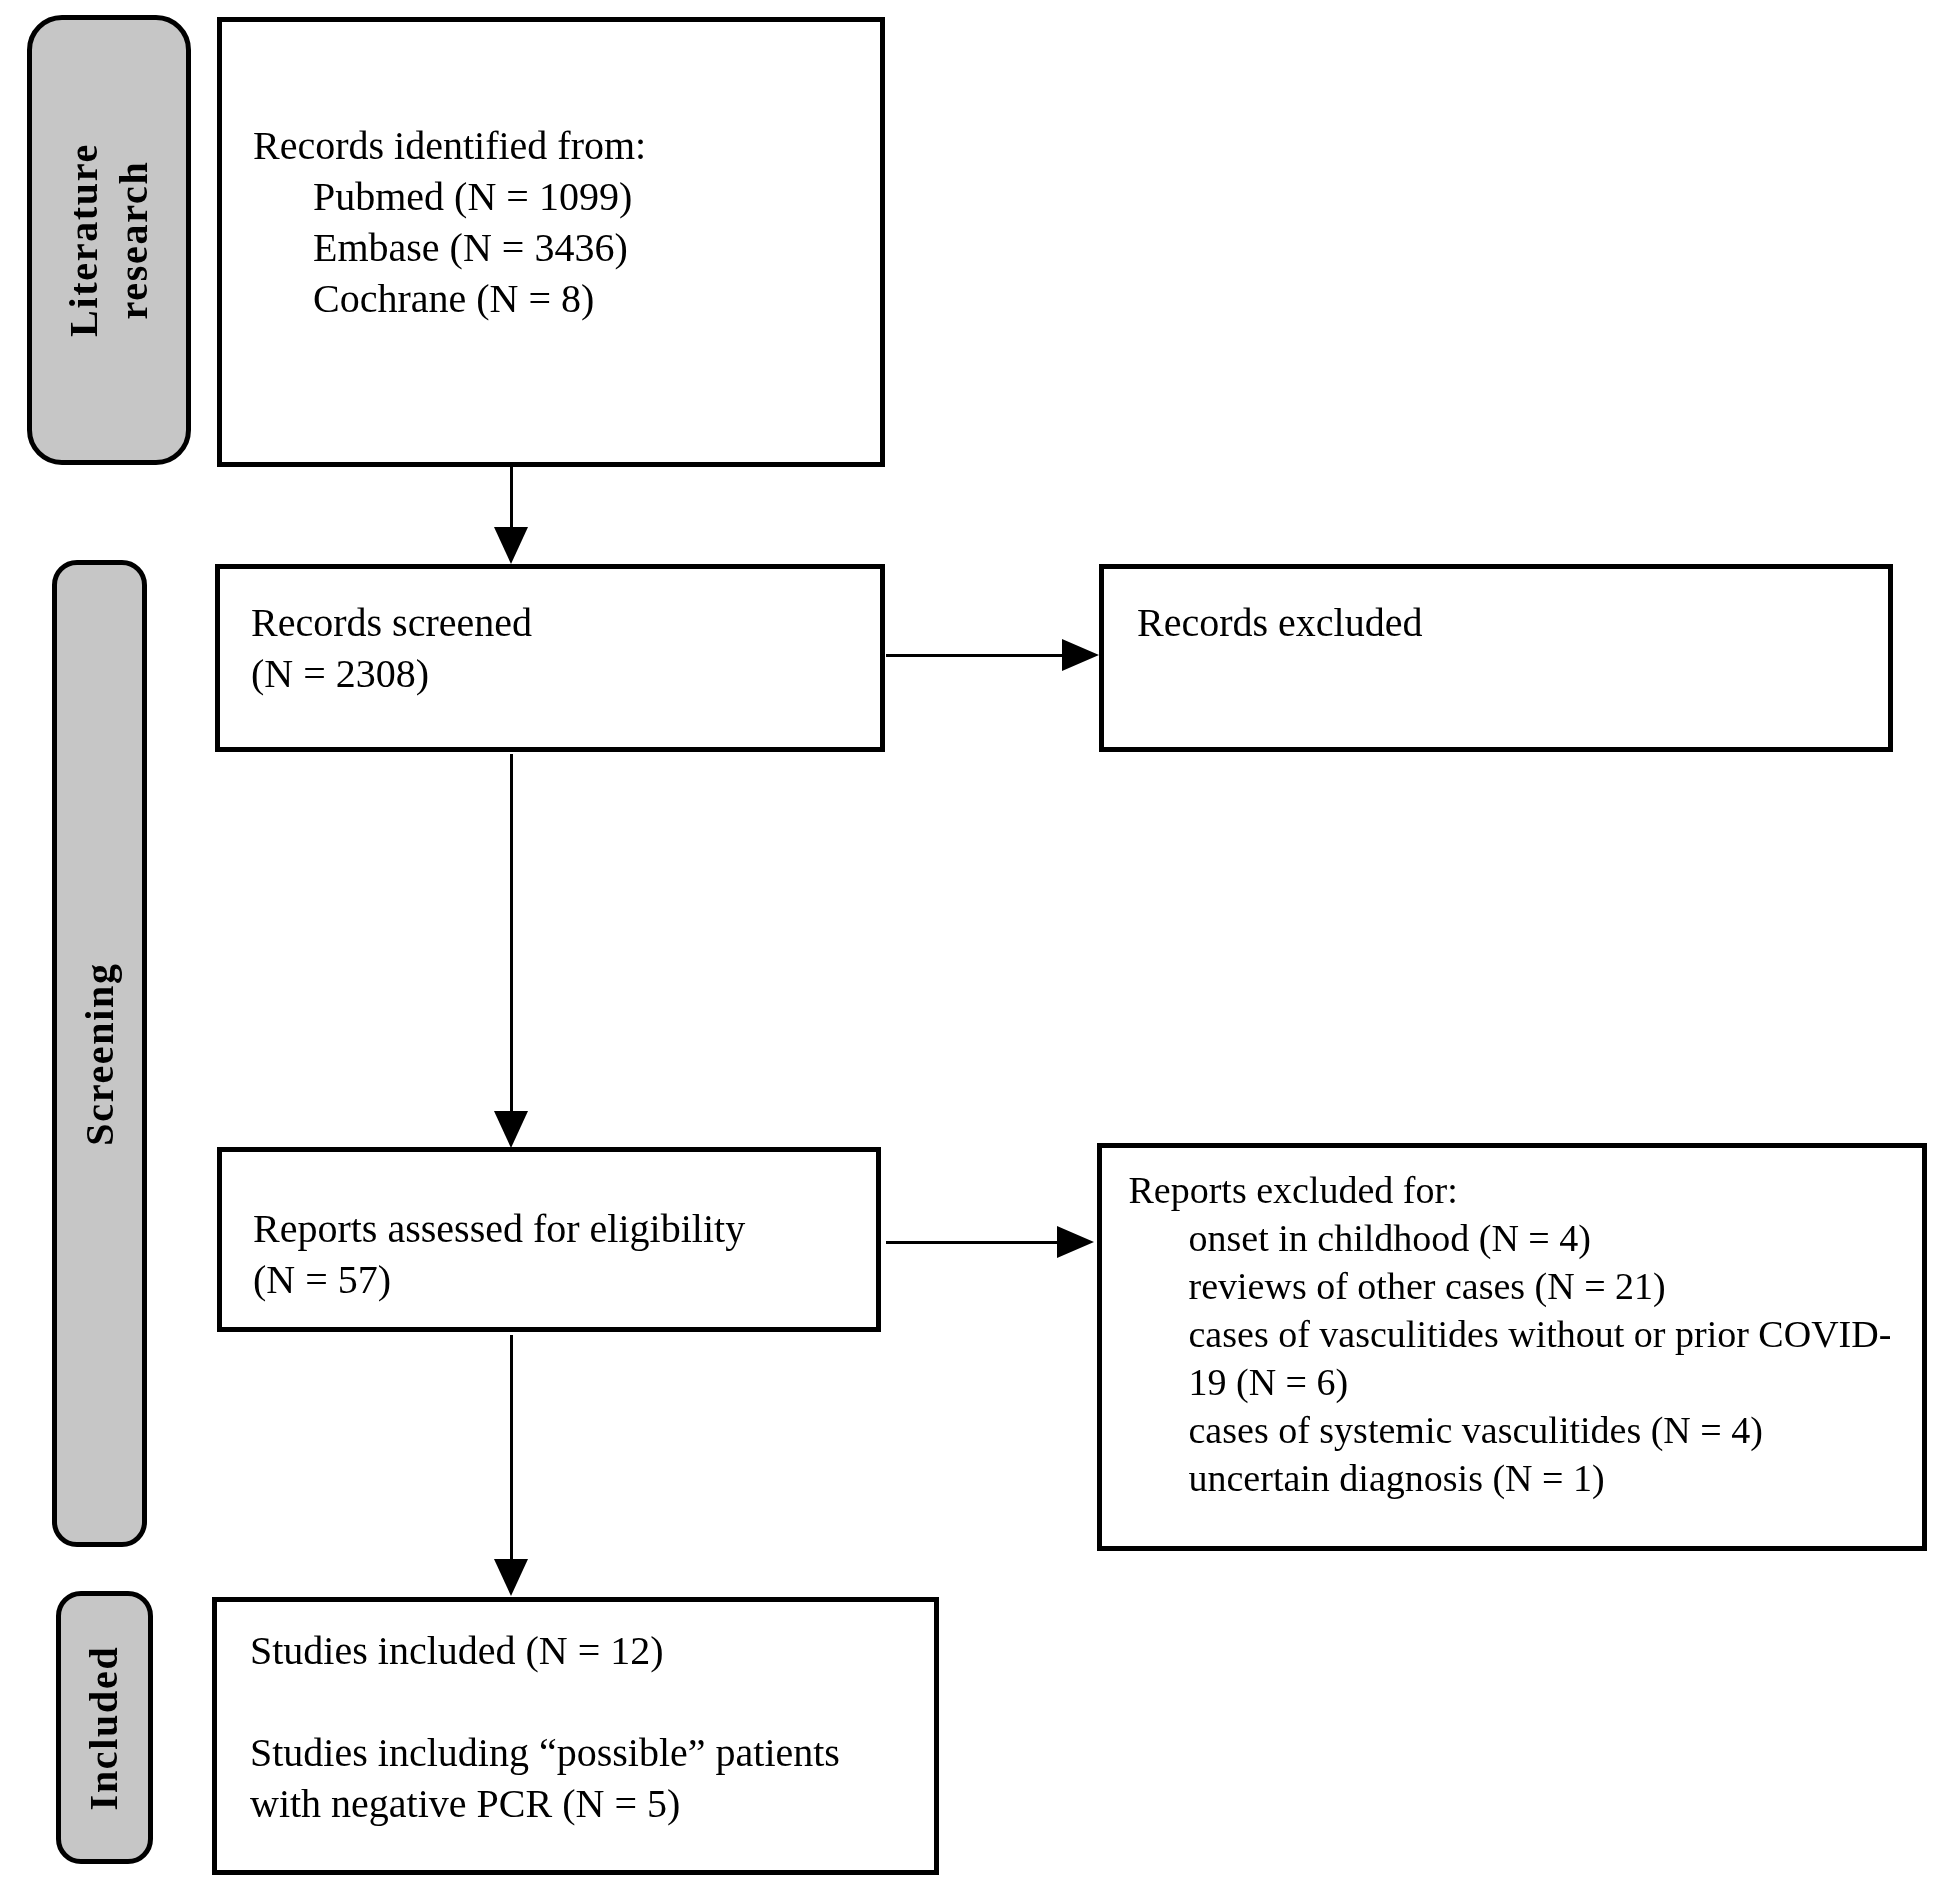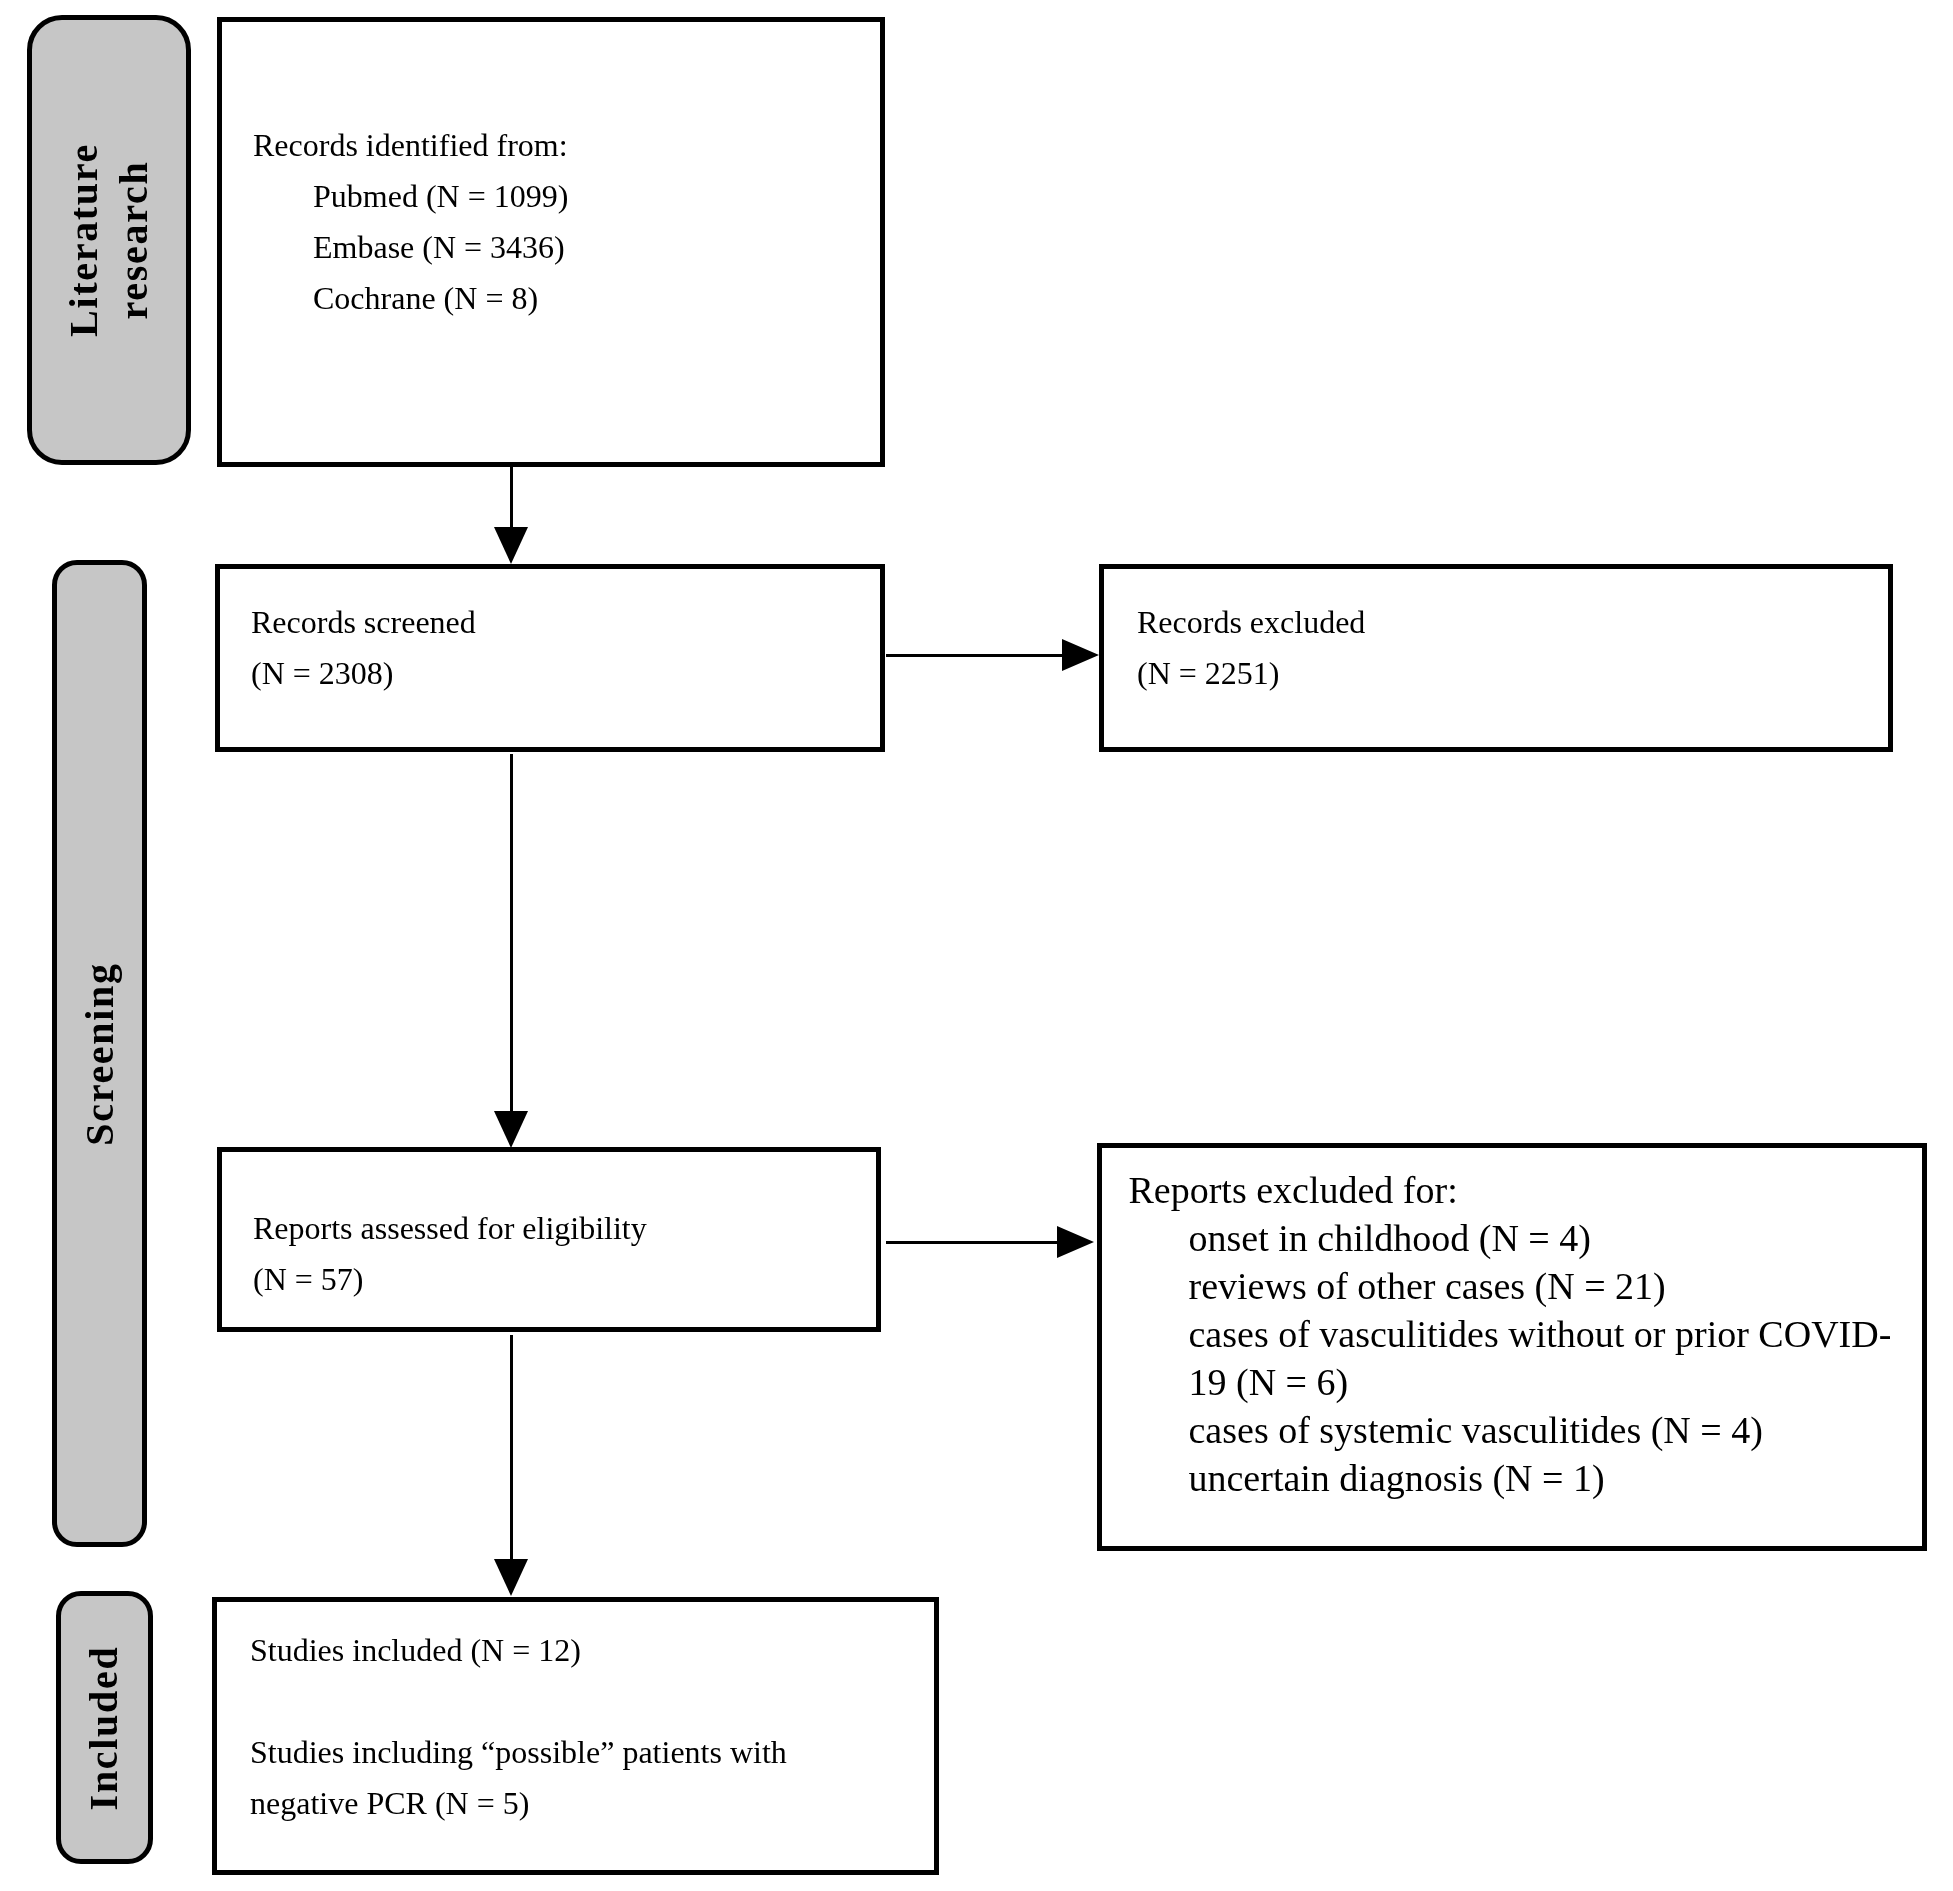--- a/index.html
+++ b/index.html
@@ -42,21 +42,21 @@
   .tag-label.wrap { white-space: normal; width: 231px; }
   .tag-literature { left: 26.5px;  top: 15px;   width: 164px; height: 450px; border-radius: 35px; }
   .tag-screening  { left: 52px;  top: 560px;  width: 95px; height: 987px; border-radius: 25px; }
   .tag-included   { left: 56px;  top: 1591px; width: 97px; height: 273px;  border-radius: 25px; }
 
   
   .box {
     position: absolute;
     background: var(--box-fill);
     border: 5.8px solid var(--box-border);
-    font-size: 32px;
+    font-size: 40px;
     line-height: 51px;
   }
   .box .indent { margin-left: 60px; }
   .box-identified       { left: 217px;  top: 16.5px;   width: 668px;  height: 450px; padding: 98px 23px 0 31px; }
   .box-screened         { left: 215px;  top: 564px;  width: 670px;  height: 188px; padding: 28px 23px 0 31px; }
   .box-records-excluded { left: 1099px; top: 564px;  width: 794px;  height: 188px; padding: 28px 9px 0 33px; }
   .box-assessed         { left: 217px;  top: 1147px; width: 664px;  height: 185px; padding: 51px 23px 0 31px; }
   .box-reports-excluded { left: 1097px; top: 1143px; width: 830px; height: 408px;
                           padding: 18px 20px 0 26.5px; font-size: 38px; line-height: 48px; }
   .box-reports-excluded .indent { margin-left: 60px; }
@@ -111,21 +111,20 @@
     <div class="indent">Cochrane (N = 8)</div>
   </div>
 
   <div class="box box-screened">
     <div>Records screened</div>
     <div>(N = 2308)</div>
   </div>
 
   <div class="box box-records-excluded">
     <div>Records excluded</div>
-    <div>(N = 2251)</div>
   </div>
 
   <div class="box box-assessed">
     <div>Reports assessed for eligibility</div>
     <div>(N = 57)</div>
   </div>
 
   <div class="box box-reports-excluded">
     <div>Reports excluded for:</div>
     <div class="indent">onset in childhood (N = 4)</div>

